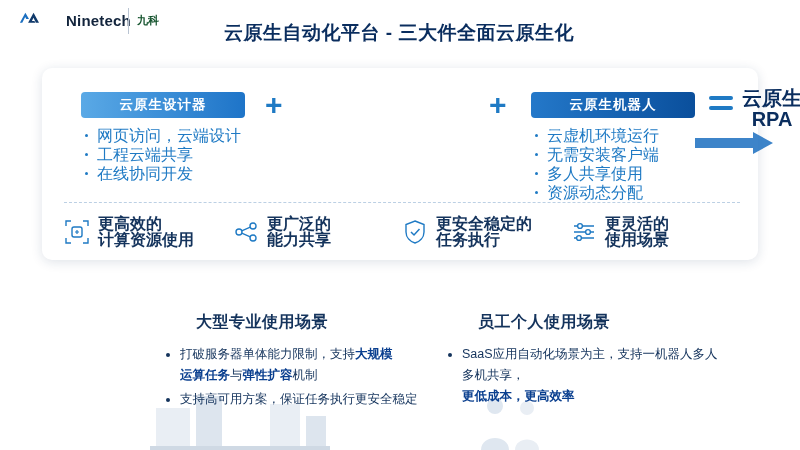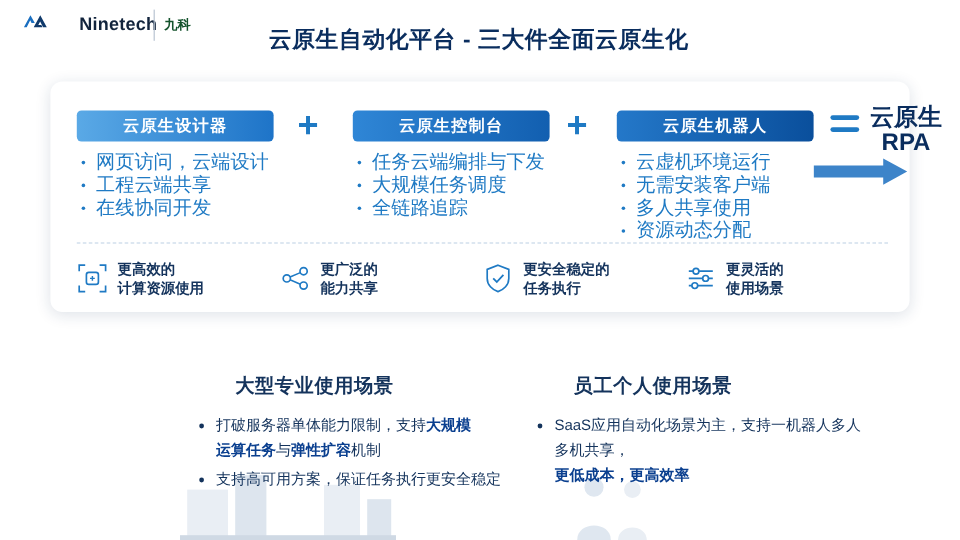--- a/index.html
+++ b/index.html
@@ -65,21 +65,21 @@
     left: 42px;
     top: 68px;
     width: 716px;
     height: 192px;
     background: #ffffff;
     border-radius: 10px;
     box-shadow: 0 2px 12px rgba(20,50,90,.14);
   }
   .cols {
     position: absolute;
-    left: 0;
+    left: 17px;
     top: 0;
     width: 716px;
     height: 128px;
   }
   .col {
     position: absolute;
     top: 24px;
   }
   .col-head {
     height: 26px;
@@ -178,21 +178,21 @@
     align-items: center;
     gap: 8px;
     padding-top: 8px;
   }
   .feature .ficon {
     width: 26px;
     height: 26px;
     flex: 0 0 26px;
   }
   .feature .ftext {
-    font-size: 12px;
+    font-size: 16px;
     color: #14335c;
     line-height: 16px;
     font-weight: bold;
     white-space: nowrap;
   }
   
   
   .scenes {
     position: absolute;
     left: 0;
@@ -277,28 +277,20 @@
       <div class="col-head">云原生设计器</div>
       <ul class="bullets">
         <li>网页访问，云端设计</li>
         <li>工程云端共享</li>
         <li>在线协同开发</li>
       </ul>
     </div>
 
     <div class="plus plus1">+</div>
 
-    <div class="col c2">
-      <div class="col-head">云原生控制台</div>
-      <ul class="bullets">
-        <li>任务云端编排与下发</li>
-        <li>大规模任务调度</li>
-        <li>全链路追踪</li>
-      </ul>
-    </div>
 
     <div class="plus plus2">+</div>
 
     <div class="col c3">
       <div class="col-head">云原生机器人</div>
       <ul class="bullets">
         <li>云虚机环境运行</li>
         <li>无需安装客户端</li>
         <li>多人共享使用</li>
         <li>资源动态分配</li>

